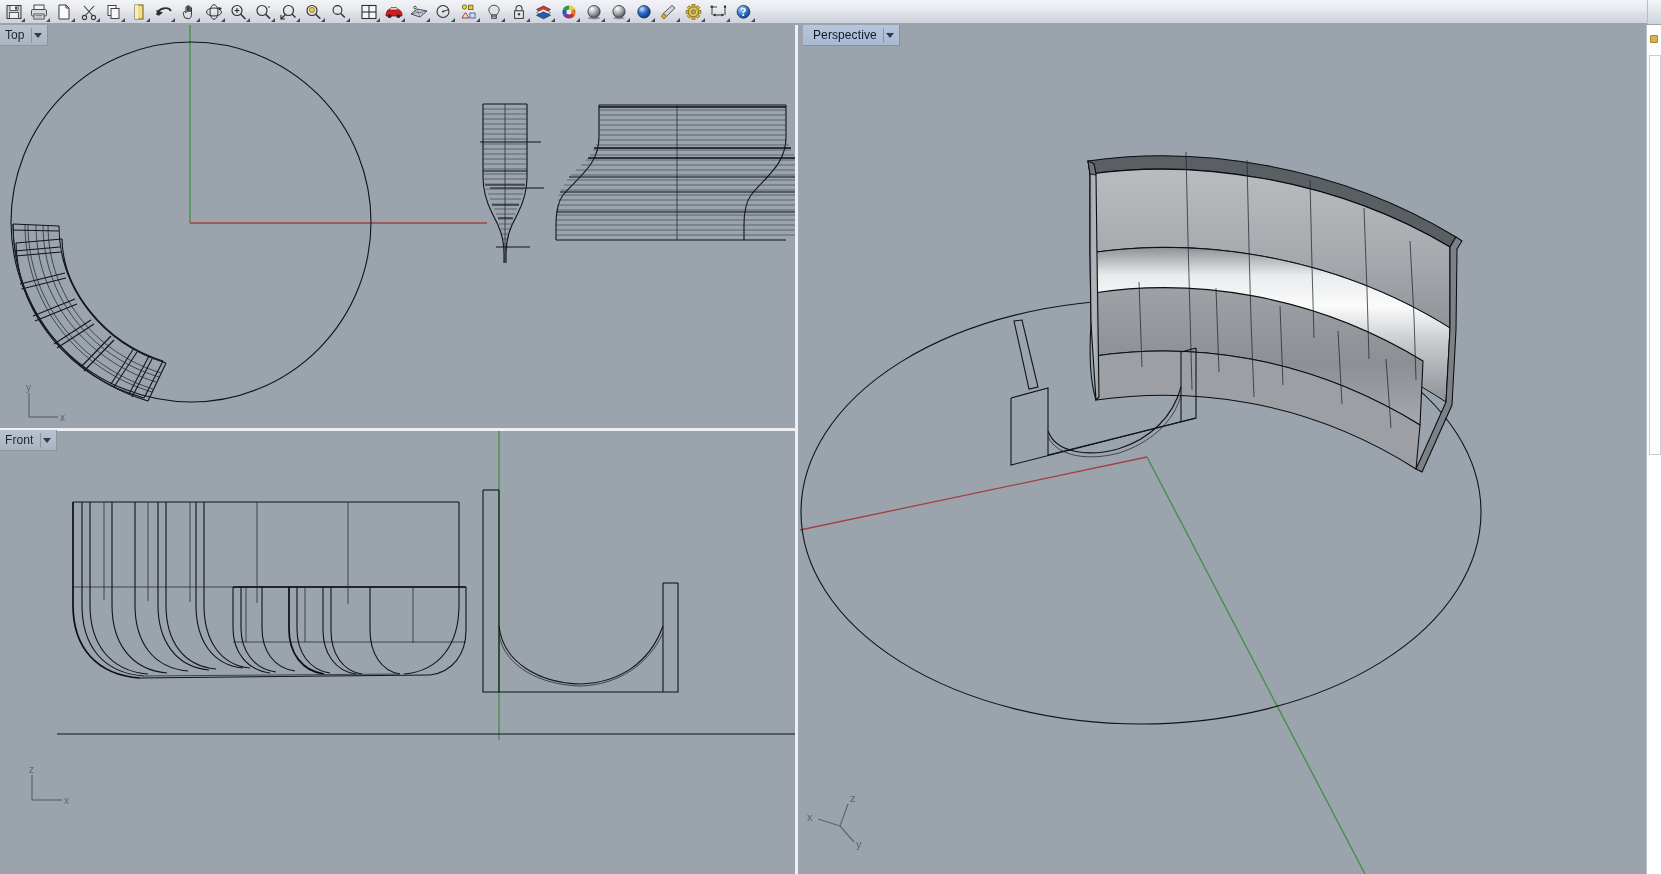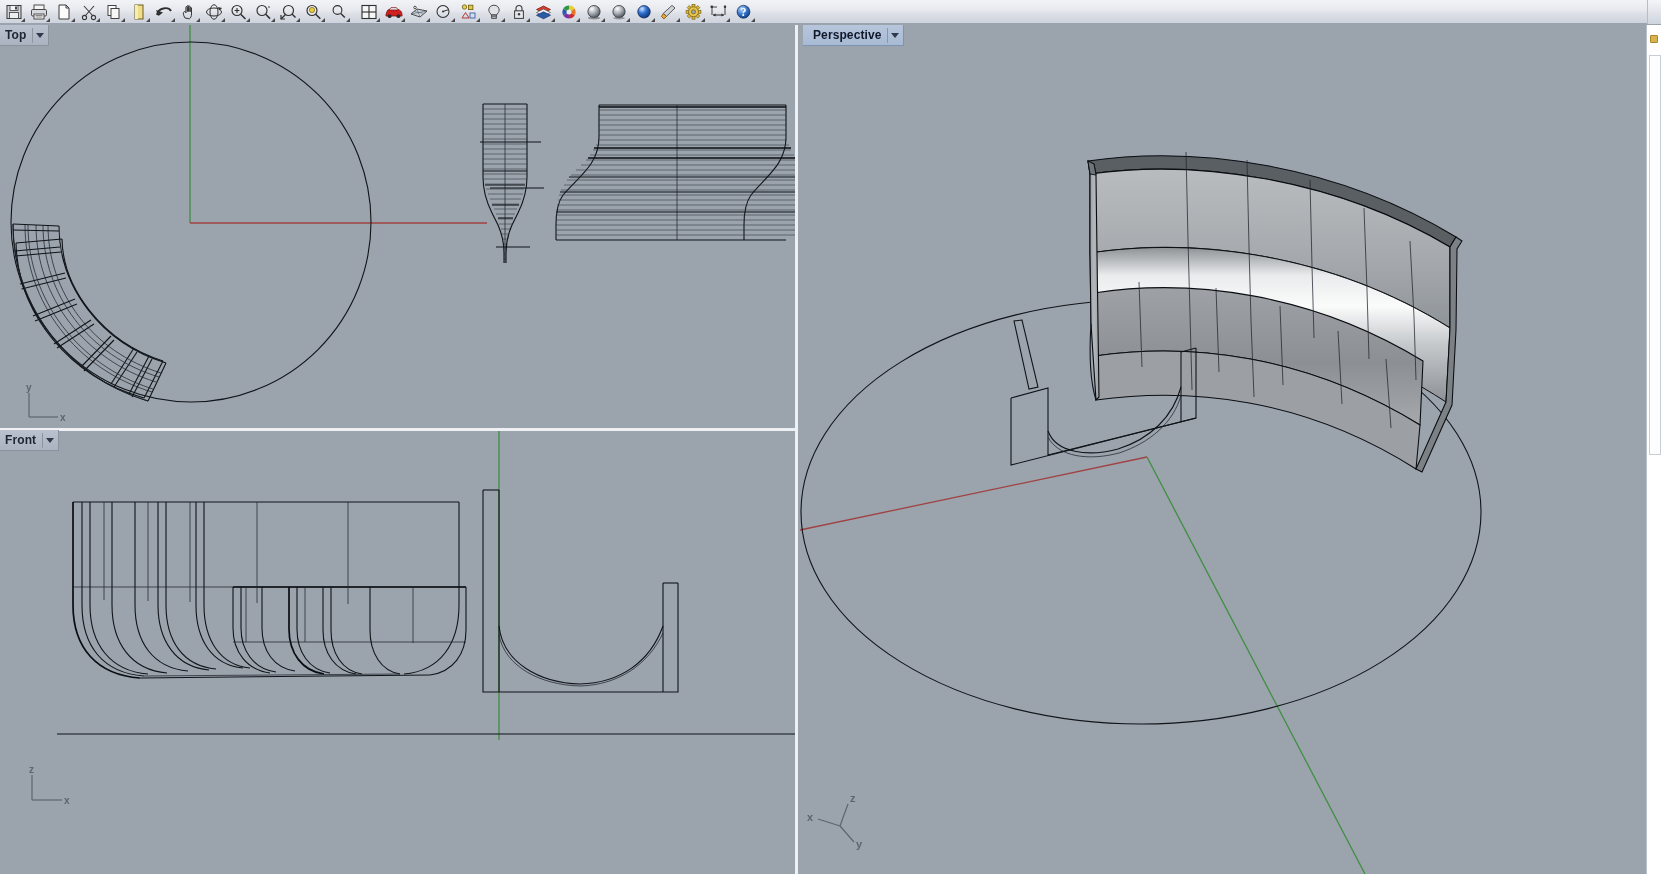--- a/index.html
+++ b/index.html
@@ -30,21 +30,21 @@
     position:absolute;right:1px;bottom:1px;width:0;height:0;
     border-left:4px solid transparent;border-bottom:4px solid #4a4a4a;
   }
   .tb-right-edge{
     position:absolute;right:0;top:0;width:14px;height:24px;
     background:linear-gradient(to bottom,#f4f5f8,#cfd4dd);
     border-left:1px solid #b7bdc8;box-sizing:border-box;
   }
 
   
-  .vp{position:absolute;background:#9ba3ad;overflow:hidden;font-weight:bold;}
+  .vp{position:absolute;background:#9ba3ad;overflow:hidden;}
   .vp-top   {left:0;   top:25px;  width:795px; height:403px;}
   .vp-front {left:0;   top:430px; width:795px; height:444px;}
   .vp-persp {left:798px;top:25px;  width:848px; height:849px;}
 
   .vp-divider-v{position:absolute;left:795px;top:25px;width:3px;height:849px;background:#eef0f4;}
   .vp-divider-h{position:absolute;left:0;top:428px;width:795px;height:3px;background:#eef0f4;}
   .right-gutter{
     position:absolute;left:1646px;top:25px;width:15px;height:849px;
     background:#ffffff;border-left:1px solid #b9bfca;box-sizing:border-box;
   }

